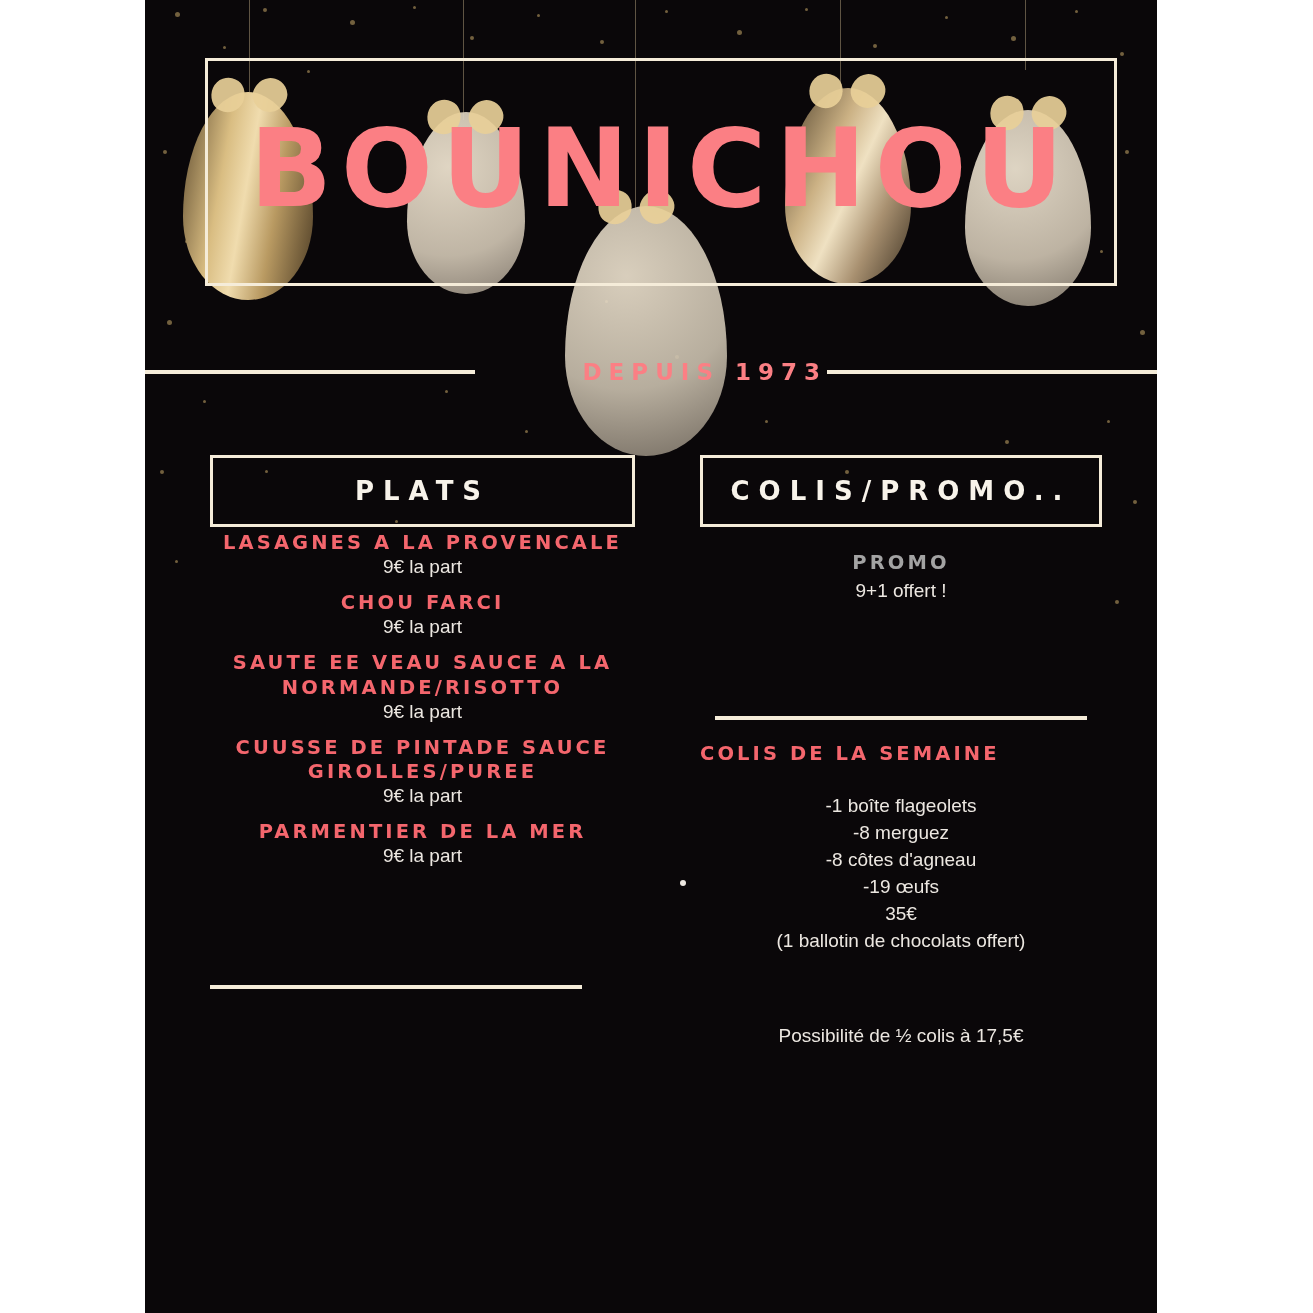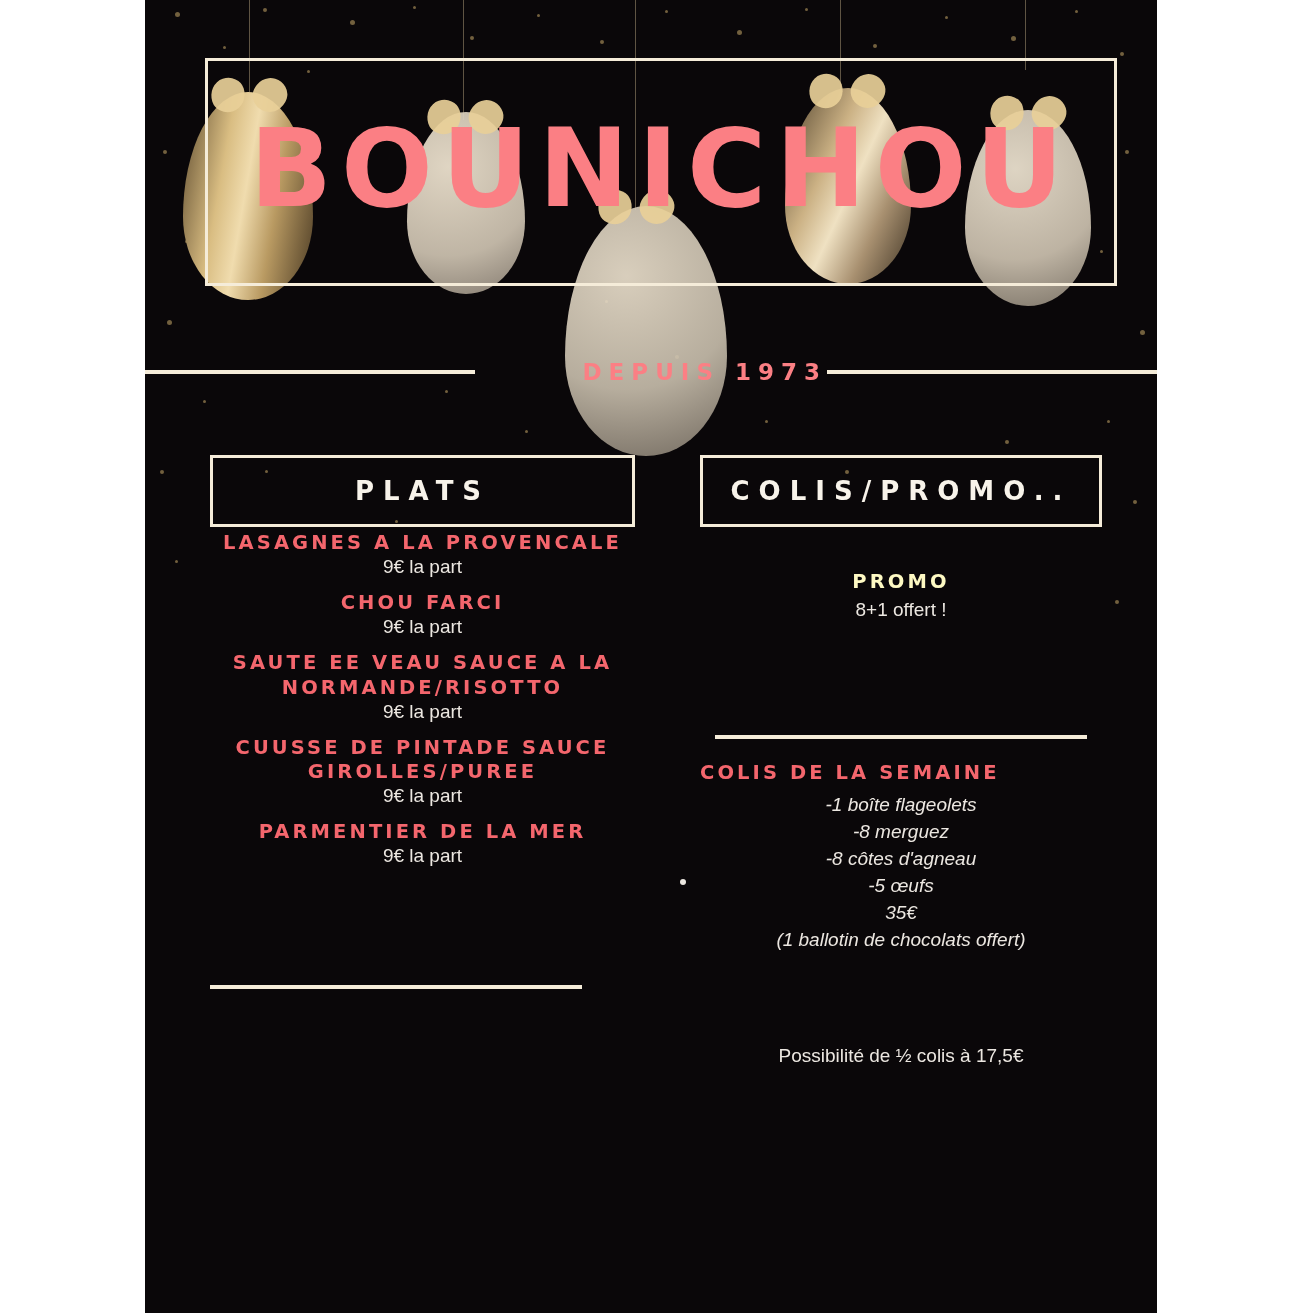--- a/index.html
+++ b/index.html
@@ -168,27 +168,27 @@
   }
   .item-price {
     color: #ece7e1;
     font-size: 19px;
     font-weight: 400;
     margin: 1px 0 13px;
     font-family: "Liberation Sans", sans-serif;
   }
 
   .promo-title {
-    color: #fef9c3;
+    color: #a3a3a3;
     font-size: 19.5px;
     font-weight: 700;
     letter-spacing: 3.1px;
     text-align: center;
     font-family: "DejaVu Sans", sans-serif;
-    margin-top: 43px;
+    margin-top: 24px;
   }
   .promo-lines {
     color: #ece7e1;
     font-size: 19px;
     text-align: center;
     line-height: 1.38;
     margin-top: 4px;
   }
 
   .divider {
@@ -207,37 +207,36 @@
     text-align: left;
     font-family: "DejaVu Sans", sans-serif;
     margin-top: 22px;
   }
   .colis-body {
     position: relative;
     color: #ece7e1;
     font-size: 19px;
     text-align: center;
     line-height: 1.42;
-    margin-top: 8px;
-    font-style: italic;
+    margin-top: 28px;
   }
   .bullet-dot {
     position: absolute;
     left: -20px;
     top: 87px;
     width: 6px;
     height: 6px;
     border-radius: 50%;
     background: #ece7e1;
   }
   .half-note {
     color: #ece7e1;
     font-size: 19px;
     text-align: center;
-    margin-top: 91px;
+    margin-top: 70px;
   }
 </style>
 </head>
 <body>
 
 <div class="poster">
 
   <div class="speckles">
     <span style="left:30px;top:12px;width:5px;height:5px;"></span>
     <span style="left:78px;top:46px;width:3px;height:3px;"></span>
@@ -350,32 +349,32 @@
       <div class="divider div-left"></div>
     </div>
 
     <div class="col col-right">
       <div class="section-box">
         <span class="label">COLIS/PROMO..</span>
       </div>
 
       <div class="promo-title">PROMO</div>
       <div class="promo-lines">
-        <div>8+1 offert !</div>
+        <div>9+1 offert !</div>
       </div>
 
       <div class="divider div-right"></div>
 
       <div class="colis-title">COLIS DE LA SEMAINE</div>
       <div class="colis-body">
         <div class="bullet-dot"></div>
         <div>-1 boîte flageolets</div>
         <div>-8 merguez</div>
         <div>-8 côtes d'agneau</div>
-        <div>-5 œufs</div>
+        <div>-19 œufs</div>
         <div>35€</div>
         <div>(1 ballotin de chocolats offert)</div>
       </div>
 
       <div class="half-note">Possibilité de ½ colis à 17,5€</div>
     </div>
 
   </div>
 </div>
 

